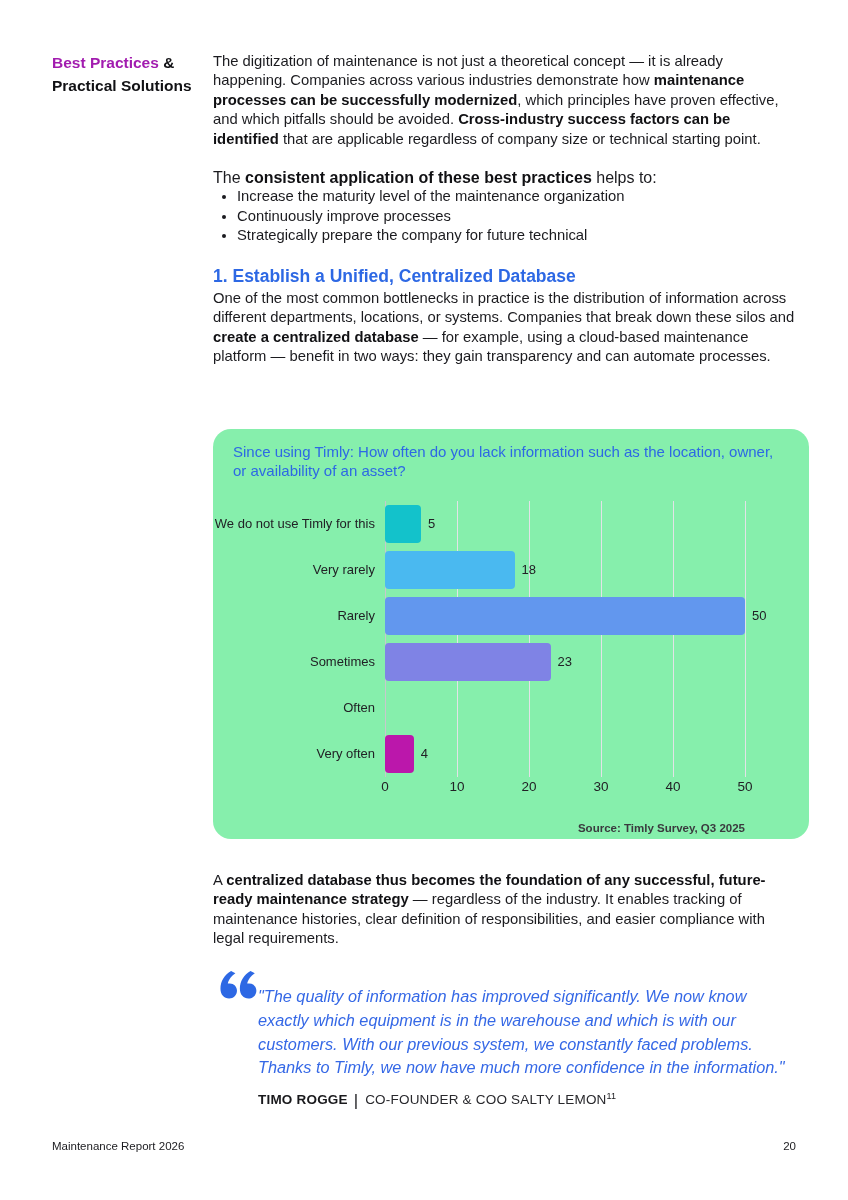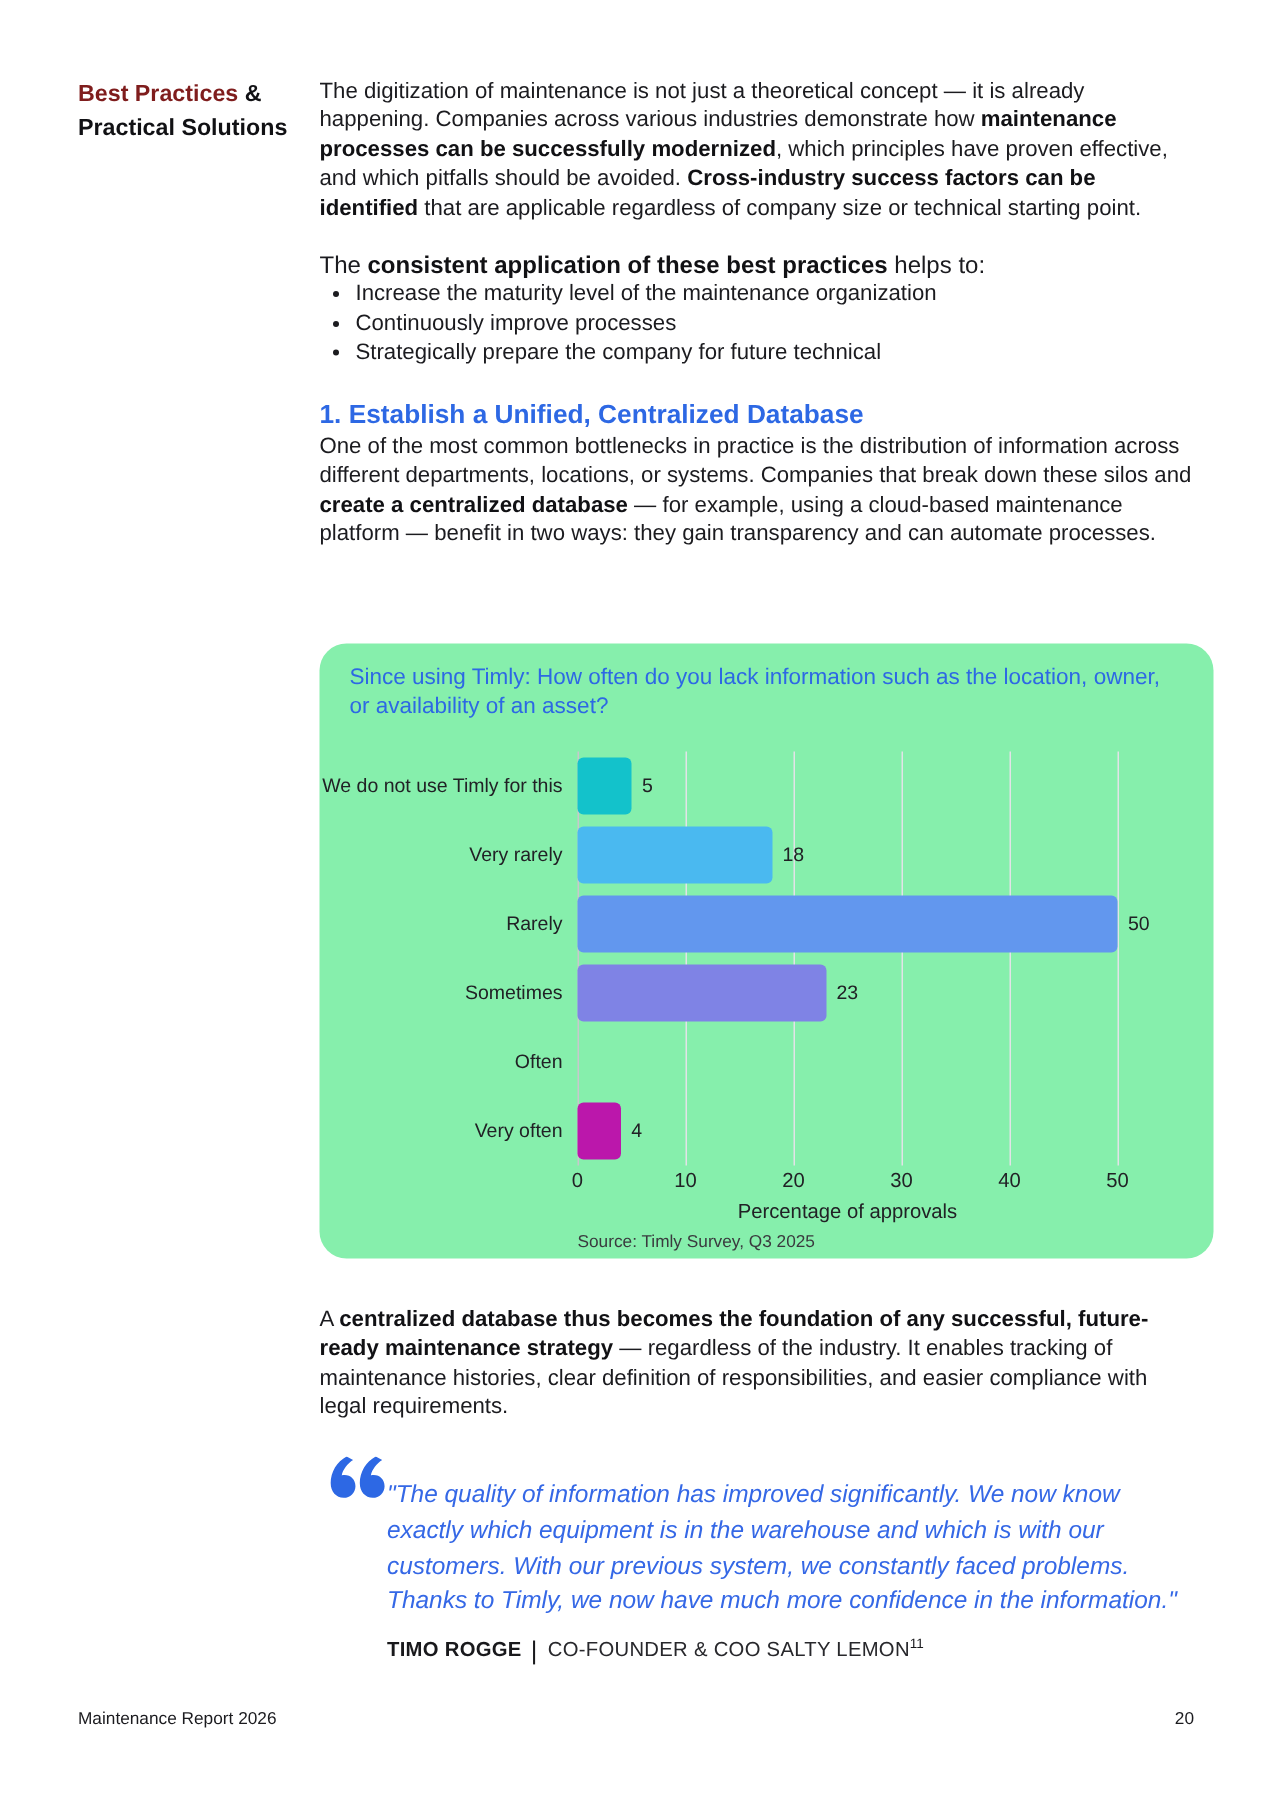--- a/index.html
+++ b/index.html
@@ -7,21 +7,21 @@
   .page {
     position:relative; width:848px; height:1200px; margin:0 auto;
     background:#ffffff; overflow:hidden;
     font-family:"Liberation Sans", sans-serif; color:#1b1b1f;
   }
   .top-row { display:flex; padding:52px 0 0 52px; }
   .left-col { width:161px; flex:0 0 161px; }
   .right-col { width:596px; flex:0 0 596px; }
 
   .side-heading { font-size:15.5px; font-weight:bold; line-height:22.5px; color:#111114; }
-  .side-heading .blue { color:#7f1d1d; }
+  .side-heading .blue { color:#a21caf; }
 
   .body-p { font-size:14.8px; line-height:19.4px; color:#1b1b1f; padding-right:13px; }
   .body-p b, .lead b { font-weight:bold; color:#111114; }
 
   .lead { margin-top:19px; font-size:16px; line-height:19.4px; padding-right:13px; }
   ul.bullets { margin:0; padding-left:24px; list-style:disc; }
   ul.bullets li { font-size:14.8px; line-height:19.4px; }
 
   h2.section-heading {
     margin-top:19px; font-size:17.5px; line-height:23.4px;
@@ -46,21 +46,21 @@
   .chart-cat {
     position:absolute; left:0; top:0; width:162px; height:46px;
     line-height:46px; text-align:right; font-size:13px; color:#212125;
     white-space:nowrap;
   }
   .chart-bar { position:absolute; left:172px; top:4px; height:38px; border-radius:4px; }
   .chart-val { position:absolute; top:0; height:46px; line-height:46px; font-size:13px; color:#212125; }
   .chart-ticks { position:absolute; top:350px; left:0; width:100%; height:18px; }
   .chart-tick { position:absolute; width:44px; margin-left:-22px; text-align:center; font-size:13.5px; color:#212125; }
   .chart-xlabel { position:absolute; top:371px; left:172px; width:360px; text-align:center; font-size:13.5px; color:#212125; }
-  .chart-source { position:absolute; top:393px; left:172px; width:360px; text-align:left; font-size:11.5px; color:#3a3a3e; }
+  .chart-source { position:absolute; top:393px; left:172px; width:360px; text-align:right; font-size:11.5px; color:#3a3a3e;font-weight:bold; }
 
   .closing-p { margin-top:32px; }
 
   
   .quote-block { margin-top:23px; display:flex; padding-right:13px; }
   .quote-icon { width:45px; flex:0 0 45px; padding-left:5px; }
   .quote-text {
     margin-top:14px; font-size:16.3px; line-height:23.6px;
     font-style:italic; color:#3568e6;
   }
@@ -147,21 +147,20 @@
             </div>
           </div>
         <div class="chart-ticks">
             <div class="chart-tick" style="left: 172px;">0</div>
             <div class="chart-tick" style="left: 244px;">10</div>
             <div class="chart-tick" style="left: 316px;">20</div>
             <div class="chart-tick" style="left: 388px;">30</div>
             <div class="chart-tick" style="left: 460px;">40</div>
             <div class="chart-tick" style="left: 532px;">50</div>
           </div>
-        <div class="chart-xlabel">Percentage of approvals</div>
         <div class="chart-source">Source: Timly Survey, Q3 2025</div>
       </div>
 
       <p class="body-p closing-p"><span>A </span><b>centralized database thus becomes the foundation of any successful, future-ready maintenance strategy</b><span> — regardless of the industry. It enables tracking of maintenance histories, clear definition of responsibilities, and easier compliance with legal requirements.</span></p>
 
       <div class="quote-block">
         <div class="quote-icon">
           <svg width="40" height="28" viewBox="0 0 40 30" aria-hidden="true">
             <g fill="#2d68e4">
               <path d="M12.6 0C5.6 3.9 1.2 10.9 1.2 19.0c0 6.3 3.9 10.5 9.3 10.5 4.7 0 8.4-3.7 8.4-8.3 0-4.5-3.3-7.9-7.7-7.9-.8 0-1.9.1-2.1.2.6-4 4.4-8.7 8.1-11L12.6 0z"></path>

